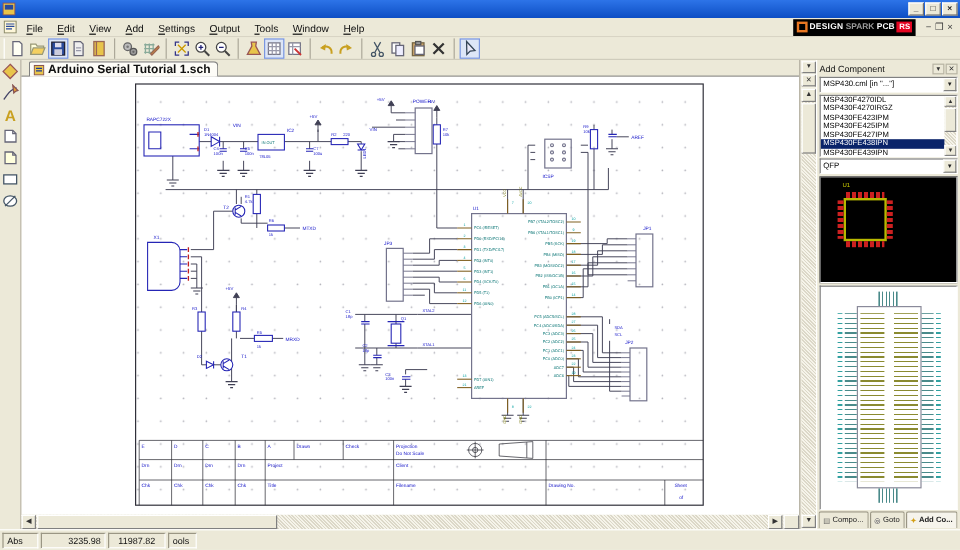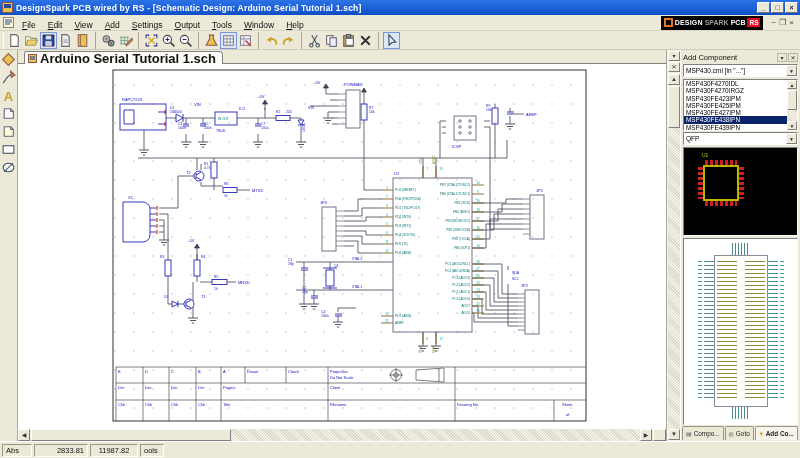--- a/index.html
+++ b/index.html
@@ -44,21 +44,21 @@
   
   #leftbar { position:absolute; left:0; top:50px; width:18px; height:391px;
     background:#ece9d8; border-right:1px solid #aca899; }
   #leftbar .tb { margin:1px 0 1px 0px; }
   
   #tabbar { position:absolute; left:18px; top:50px; width:648px; height:14px;
     background:#ece9d8; border-bottom:1px solid #808080; }
   #doctab { position:absolute; left:6px; top:1px; height:13px; background:#fdfcf7;
     border:1px solid #808080; border-bottom:none; border-radius:2px 4px 0 0;
     display:flex; align-items:center; padding:0 6px 0 3px; gap:3px; }
-  #doctab .tlabel { font-size:13px; font-weight:bold; color:#111; white-space:nowrap; }
+  #doctab .tlabel { font-size:10px; font-weight:bold; color:#111; white-space:nowrap; }
   
   #canvas { position:absolute; left:18px; top:64px; width:648px; height:365px;
     background:#fff; }
   
   .sbtn { background:#ece9d8; border:1px solid; border-color:#fff #808080 #808080 #fff;
     font-size:6px; color:#333; text-align:center; }
   #vscol { position:absolute; left:666px; top:50px; width:14px; height:391px;
     background:#f3f1e4; border-left:1px solid #aca899; }
   #vscol .mini { width:12px; height:10px; line-height:8px; margin:1px 0 0 1px; }
   .vtrack { position:absolute; left:1px; width:12px; background:
@@ -132,21 +132,20 @@
   #schem .pnum { fill:#00a0a0; }
 </style>
 </head>
 <body>
 
 <div id="titlebar">
   <svg width="11" height="11">
     <rect x="0.5" y="0.5" width="10" height="10" fill="#e8c44a" stroke="#855"></rect>
     <rect x="2" y="2" width="7" height="4" fill="#2a4a9a"></rect>
   </svg>
-  <span class="ttext">DesignSpark PCB wired by RS - [Schematic Design: Arduino Serial Tutorial 1.sch]</span>
   <span class="winbtns">
     <span class="winbtn">_</span>
     <span class="winbtn">□</span>
     <span class="winbtn">×</span>
   </span>
 </div>
 
 <div id="menubar">
   <svg width="11" height="11" style="margin:0 2px 0 3px">
     <rect x="0.5" y="0.5" width="10" height="10" fill="#fdf6d8" stroke="#886"></rect>
@@ -739,16 +738,16 @@
       <span>Goto</span>
     </span>
     <span class="ptab active">
       <span class="picon" style="color:#d4a017">✦</span>
       <span>Add Co...</span>
     </span>
   </div>
 
 <div id="statusbar">
   <div class="scell" style="width:30px">Abs</div>
-  <div class="scell" style="width:54px;text-align:right">2833.81</div>
+  <div class="scell" style="width:54px;text-align:right">3235.98</div>
   <div class="scell" style="width:48px;text-align:center">11987.82</div>
   <div class="scell" style="width:24px">ools</div>
 </div>
 
 </body></html>

